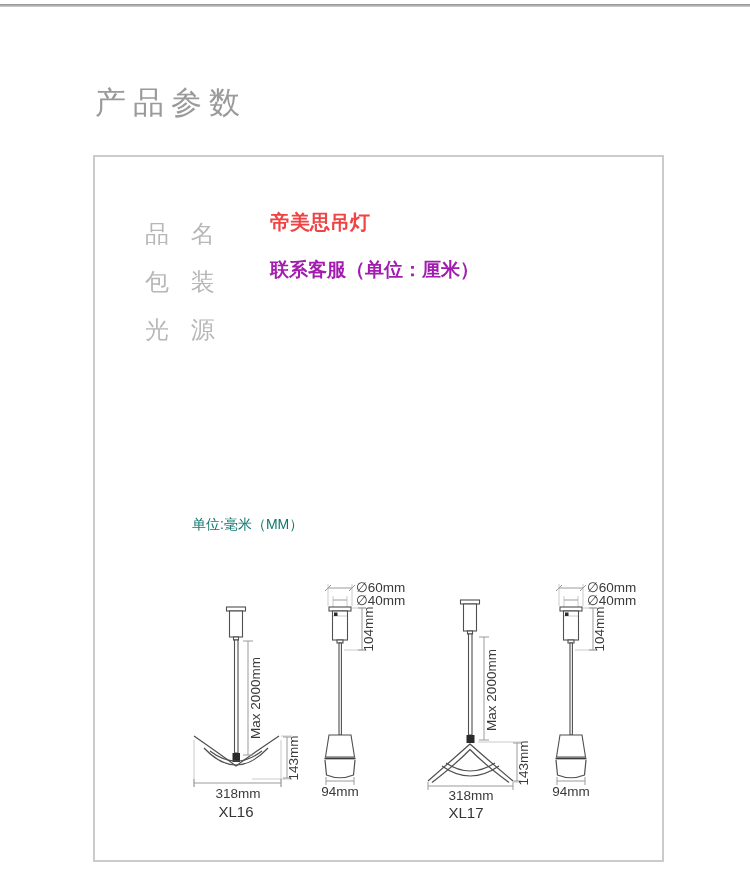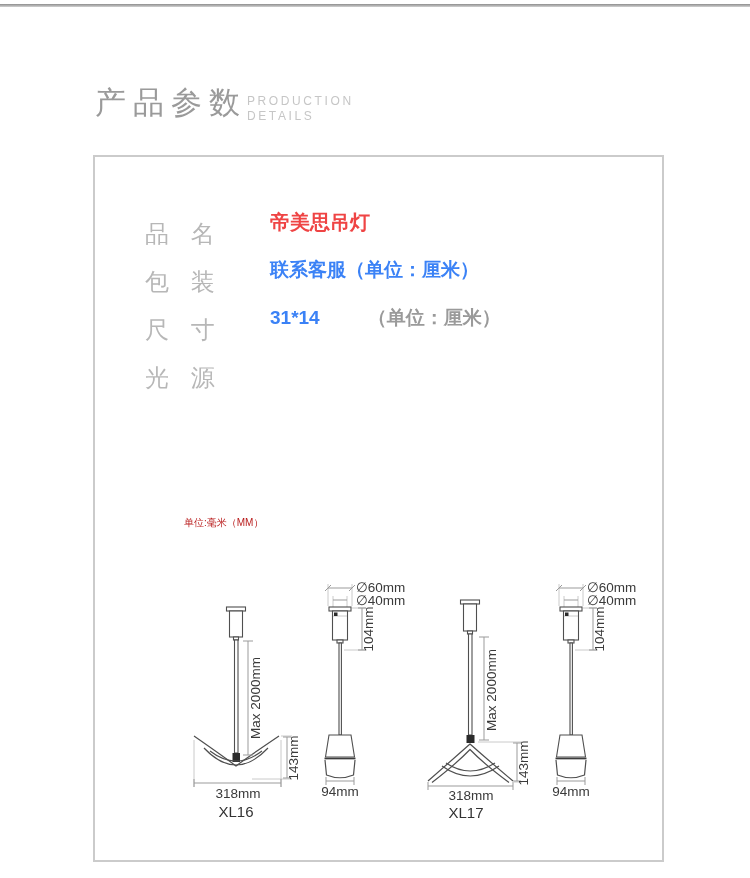--- a/index.html
+++ b/index.html
@@ -11,64 +11,55 @@
   .title-cn{position:absolute;left:95px;top:82px;font-size:31px;letter-spacing:7px;
             color:#9a9a9a;font-weight:400;white-space:nowrap;}
   .title-en{position:absolute;left:247px;top:94px;font-size:12px;letter-spacing:2.6px;
             color:#c6c6c6;line-height:15px;font-weight:400;white-space:nowrap;}
   .spec-box{position:absolute;left:93px;top:155px;width:571px;height:707px;
             border:2px solid #cbcbcb;box-sizing:border-box;}
   .spec-rows{position:absolute;left:145px;top:198px;width:480px;}
   .spec-row{display:flex;align-items:center;height:48px;}
   .spec-label{width:72px;font-size:24px;color:#b7b7b7;word-spacing:15px;
               white-space:nowrap;flex:none;margin-top:24px;}
-  .spec-value{margin-left:53px;font-size:19px;font-weight:700;color:#3b82f6;
+  .spec-value{margin-left:53px;font-size:19px;font-weight:700;color:#a21caf;
               white-space:nowrap;}
   .spec-row.first .spec-value{color:#ef4444;font-size:20px;}
   .spec-note{margin-left:48px;font-size:19px;font-weight:700;color:#9a9a9a;
              white-space:nowrap;}
-  .unit-note{position:absolute;left:184px;top:516px;font-size:10px;color:#b91c1c;}
+  .unit-note{position:absolute;left:192px;top:516px;font-size:14px;color:#0f766e;}
   svg.diagrams{position:absolute;left:180px;top:560px;}
   .ln{stroke:#4f4f4f;fill:#fff;stroke-width:1.1;}
   .wire{stroke:#4f4f4f;fill:none;stroke-width:1.2;}
   .thick{stroke:#3c3c3c;fill:none;stroke-width:1.7;}
   .dk{fill:#2b2b2b;stroke:none;}
   .dim{stroke:#9b9b9b;fill:none;stroke-width:1;}
   .ext{stroke:#bdbdbd;fill:none;stroke-width:0.8;}
   text.dtxt{font-size:13.5px;fill:#3a3a3a;}
   text.model{font-size:15px;fill:#333;}
 </style>
 </head>
 <body>
 
 <div class="page">
 
   <div class="top-line"></div>
 
   <div class="title-cn">产品参数</div>
-  <div class="title-en">
-    <div>PRODUCTION</div>
-    <div>DETAILS</div>
-  </div>
 
   <div class="spec-box"></div>
 
   <div class="spec-rows">
     <div class="spec-row first">
       <span class="spec-label">品 名</span>
       <span class="spec-value">帝美思吊灯</span>
     </div>
     <div class="spec-row">
       <span class="spec-label">包 装</span>
       <span class="spec-value">联系客服（单位：厘米）</span>
-    </div>
-    <div class="spec-row">
-      <span class="spec-label">尺 寸</span>
-      <span class="spec-value">31*14</span>
-      <span class="spec-note">（单位：厘米）</span>
     </div>
     <div class="spec-row">
       <span class="spec-label">光 源</span>
     </div>
   </div>
 
   <div class="unit-note">单位:毫米（MM）</div>
 
   <svg class="diagrams" width="480" height="270" viewBox="180 560 480 270">
 

